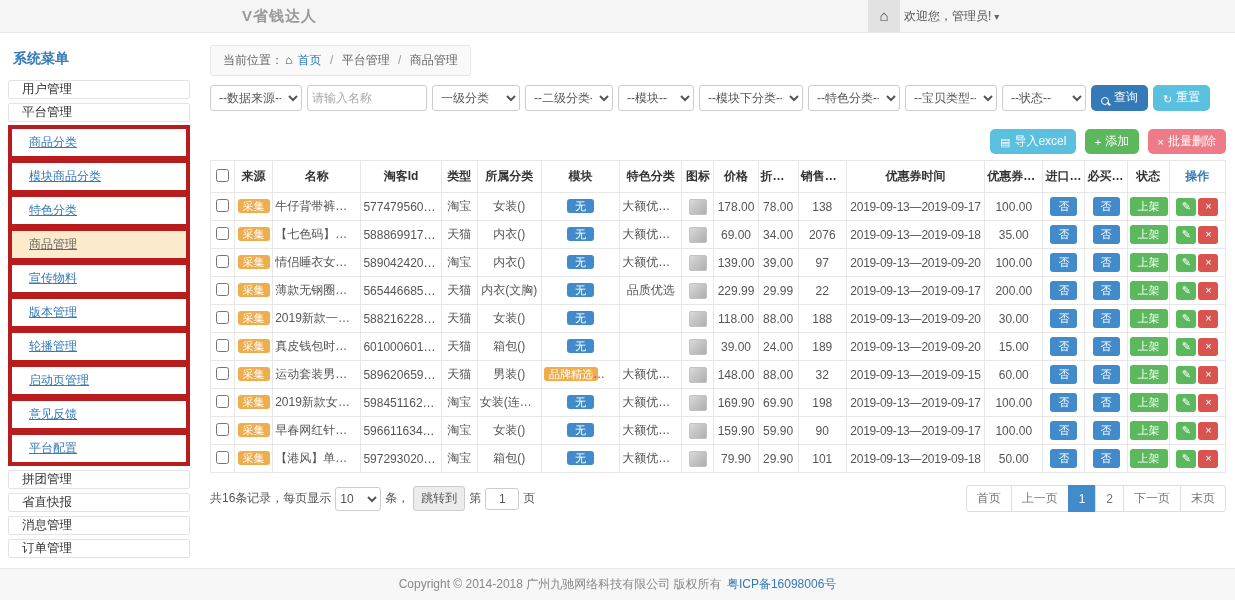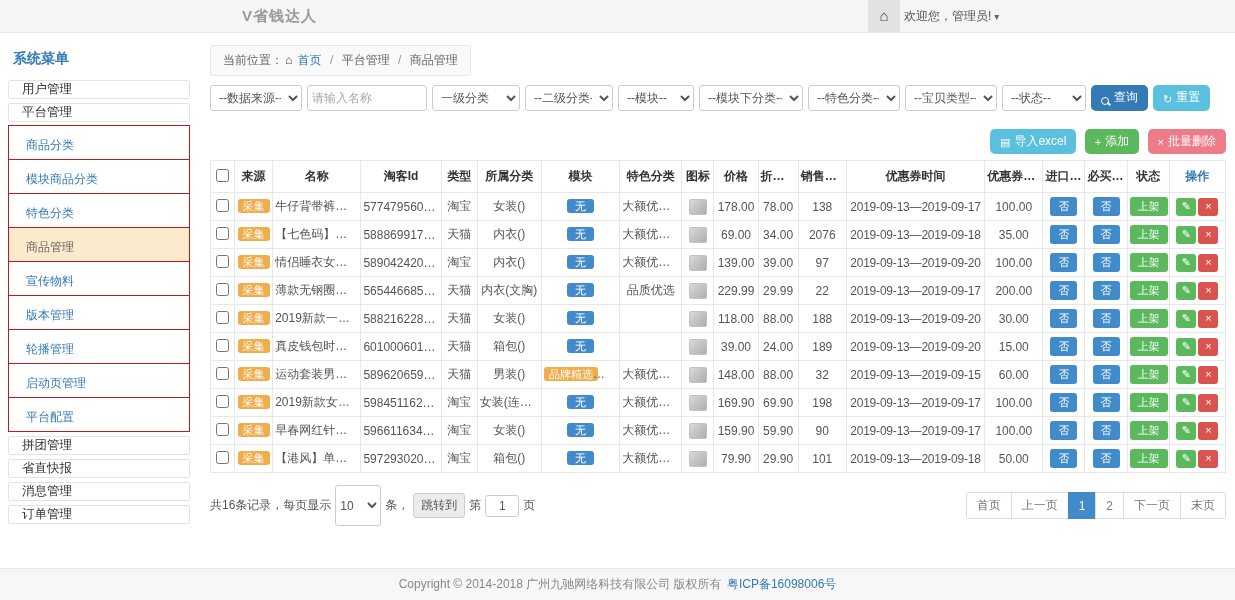--- a/index.html
+++ b/index.html
@@ -10,21 +10,21 @@
   .topbar { position:relative; height:33px; background:#f5f5f5; border-bottom:1px solid #e7e7e7; }
   .brand { position:absolute; left:242px; top:0; line-height:32px; font-size:15px; font-weight:bold; color:#9a9a9a; letter-spacing:1px; }
   .home-btn { position:absolute; left:868px; top:0; width:32px; height:32px; background:#e2e2e2; text-align:center; line-height:32px; font-size:15px; color:#444; cursor:pointer; }
   .welcome { position:absolute; left:904px; top:0; height:32px; line-height:32px; color:#555; cursor:pointer; }
   .welcome .caret { font-size:10px; color:#666; margin-left:3px; }
 
   
   .sidebar { position:absolute; left:8px; top:38px; width:182px; height:545px; overflow:hidden; }
   .sidebar-title { color:#337ab7; font-size:14px; font-weight:bold; padding:12px 5px 12px; }
   .menu-group { background:#fff; border:1px solid #e3e3e3; border-radius:2px; padding:0 13px; font-size:12.5px; color:#333; margin-bottom:4px; cursor:pointer; }
-  .menu-sub { background:#fff; border:1px solid #b91c1c; margin-top:-1px; padding:11px 13px 5px 17px; font-size:12px; color:#337ab7; cursor:pointer; }
+  .menu-sub { background:#fff; border:4px solid #b91c1c; margin-top:-1px; padding:5px 13px 5px 17px; font-size:12px; color:#337ab7; cursor:pointer;text-decoration:underline; }
   .menu-sub.active { background:#fbeacc; color:#666; }
   .menu-sub.sub-last { margin-bottom:4px; }
 
   
   .content { position:absolute; left:210px; top:45px; width:1016px; }
   .breadcrumb { display:inline-block; background:#f9f9f9; border:1px solid #e7e7e7; border-radius:3px; padding:6px 12px; color:#666; }
   .bc-home-icon { color:#444; margin:0 2px 0 2px; }
   .bc-link { color:#337ab7; text-decoration:none; cursor:pointer; }
   .bc-sep { margin:0 5px; color:#999; }
 
@@ -76,21 +76,21 @@
   .xs-blue { background:#428bca; }
   .xs-green { background:#5cb85c; }
   .op-btn { border:none; border-radius:3px; color:#fff; width:20px; height:18px; font-size:11px; line-height:1; cursor:pointer; margin:0 1px; }
   .op-edit { background:#5cb85c; }
   .op-del { background:#d9534f; }
   .grid input[type=checkbox] { width:13px; height:13px; }
 
   
   .pager-row { margin-top:12px; display:flex; align-items:center; color:#555; }
   .pager-left { display:flex; align-items:center; gap:4px; }
-  .per-page { width:46px; height:41px; border:1px solid #ccc; border-radius:3px; color:#555; background:#fff; font-family:inherit; font-size:12px; }
+  .per-page { width:46px; height:24px; border:1px solid #ccc; border-radius:3px; color:#555; background:#fff; font-family:inherit; font-size:12px; }
   .jump-btn { border:1px solid #ccc; background:#ececec; border-radius:3px; padding:3px 7px; font-size:12px; color:#555; cursor:pointer; font-family:inherit; }
   .page-input { width:34px; height:22px; border:1px solid #ccc; border-radius:3px; text-align:center; font-size:12px; color:#555; font-family:inherit; }
   .pager-right { margin-left:auto; display:flex; }
   .page-btn { border:1px solid #ddd; background:#fff; color:#777; padding:4px 10px; font-size:12px; margin-left:-1px; cursor:pointer; font-family:inherit; }
   .page-btn:first-child { border-radius:3px 0 0 3px; }
   .page-btn:last-child { border-radius:0 3px 3px 0; }
   .page-btn.active { background:#428bca; border-color:#428bca; color:#fff; }
 
   
   .footer { position:absolute; left:0; top:568px; width:1235px; background:#f7f7f7; border-top:1px solid #e7e7e7; text-align:center; padding:7px 0 8px; color:#888; font-size:12px; }
@@ -113,20 +113,21 @@
       <div class="menu-group">用户管理</div>
       <div class="menu-group">平台管理</div>
       <div class="menu-sub">商品分类</div>
       <div class="menu-sub">模块商品分类</div>
       <div class="menu-sub">特色分类</div>
       <div class="menu-sub active">商品管理</div>
       <div class="menu-sub">宣传物料</div>
       <div class="menu-sub">版本管理</div>
       <div class="menu-sub">轮播管理</div>
       <div class="menu-sub">启动页管理</div>
+      <div class="menu-sub">意见反馈</div>
       <div class="menu-sub sub-last">平台配置</div>
       <div class="menu-group">拼团管理</div>
       <div class="menu-group">省直快报</div>
       <div class="menu-group">消息管理</div>
       <div class="menu-group">订单管理</div>
     </div>
 </aside>
 
 <main class="content">
 

